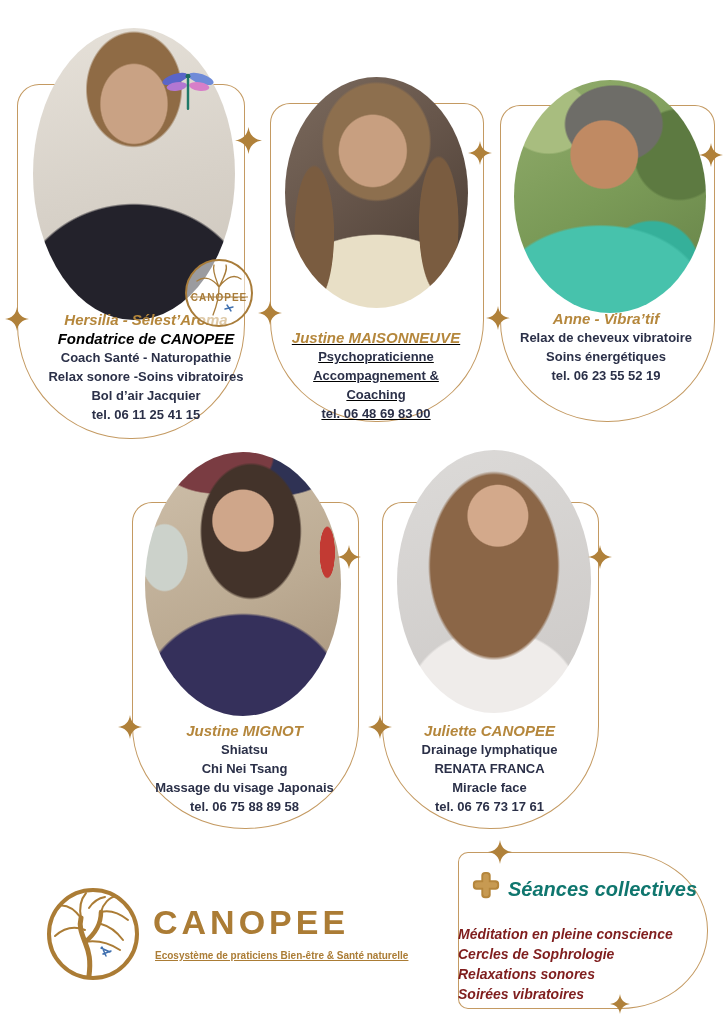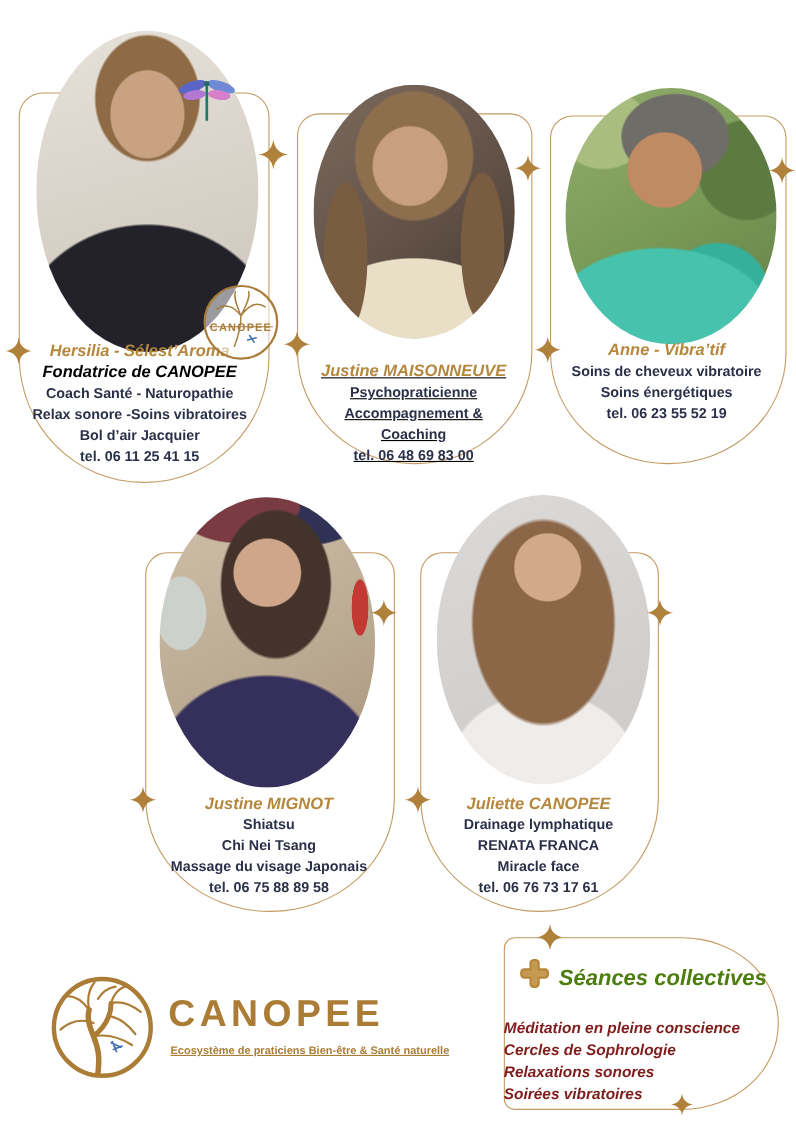--- a/index.html
+++ b/index.html
@@ -48,21 +48,21 @@
       linear-gradient(155deg,#cfc0ab 0%,#bcab93 55%,#a6927a 100%);}
   .p5{left:397px;top:450px;width:194px;height:263px;background:
       radial-gradient(ellipse 16% 12% at 52% 25%, #d3a98b 0 96%, rgba(211,169,139,0) 100%),
       radial-gradient(ellipse 34% 36% at 50% 44%, #8b6647 0 96%, rgba(139,102,71,0) 100%),
       radial-gradient(ellipse 45% 28% at 50% 96%, #efecea 0 97%, rgba(239,236,234,0) 100%),
       radial-gradient(circle 5px at 52% 88%, #5a5f66 0 95%, rgba(90,95,102,0) 100%),
       linear-gradient(160deg,#dcdad8 0%,#ccc9c7 100%);}
 
   
   .card-text{position:absolute;z-index:3;text-align:center;line-height:19px;}
-  .t1{left:4px;top:310px;width:246px;}
+  .t1{left:23px;top:310px;width:246px;}
   .t2{left:266px;top:328px;width:220px;text-decoration:underline;}
   .t3{left:496px;top:309px;width:220px;}
   .t4{left:122px;top:721px;width:245px;}
   .t5{left:367px;top:721px;width:245px;}
   .name{font-size:15px;font-weight:700;font-style:italic;color:#b5873c;}
   .sub{font-size:15px;font-weight:700;font-style:italic;color:#000000;}
   .line,.tel{font-size:13px;font-weight:700;color:#2b3048;}
 
   
   .sparkle{position:absolute;width:24px;height:24px;z-index:4;}
@@ -90,21 +90,21 @@
               letter-spacing:4px;color:#ab7c35;z-index:2;}
   .brand-tagline{position:absolute;left:155px;top:950px;font-size:10px;font-weight:700;
               color:#ab7c35;z-index:2;text-decoration:underline;}
 
   
   .panel{position:absolute;left:458px;top:852px;width:248px;height:155px;
          border:1.5px solid #c49a62;
          border-radius:10px 88px 88px 10px / 10px 78px 78px 10px;z-index:1;}
   .plus{position:absolute;left:471px;top:870px;width:30px;height:30px;z-index:2;}
   .panel-title{position:absolute;left:508px;top:878px;font-size:20px;font-weight:700;
-         font-style:italic;color:#4d7c0f;z-index:2;}
+         font-style:italic;color:#0f766e;z-index:2;}
   .panel-items{position:absolute;left:458px;top:924px;width:236px;text-align:left;
          font-size:14px;font-weight:700;font-style:italic;color:#7f1d1d;line-height:20px;z-index:2;}
 </style>
 </head>
 <body>
 
 <div class="page">
 
   <div class="frame f1"></div>
   <div class="photo p1"></div>
@@ -143,21 +143,21 @@
     <div class="line">Psychopraticienne</div>
     <div class="line">Accompagnement &amp;</div>
     <div class="line">Coaching</div>
     <div class="tel">tel. 06 48 69 83 00</div>
   </div>
 
   <div class="frame f3"></div>
   <div class="photo p3"></div>
   <div class="card-text t3">
     <div class="name">Anne - Vibra’tif</div>
-    <div class="line">Soins de cheveux vibratoire</div>
+    <div class="line">Relax de cheveux vibratoire</div>
     <div class="line">Soins énergétiques</div>
     <div class="tel">tel. 06 23 55 52 19</div>
   </div>
 
   <div class="frame f4"></div>
   <div class="photo p4"></div>
   <div class="card-text t4">
     <div class="name">Justine MIGNOT</div>
     <div class="line">Shiatsu</div>
     <div class="line">Chi Nei Tsang</div>

